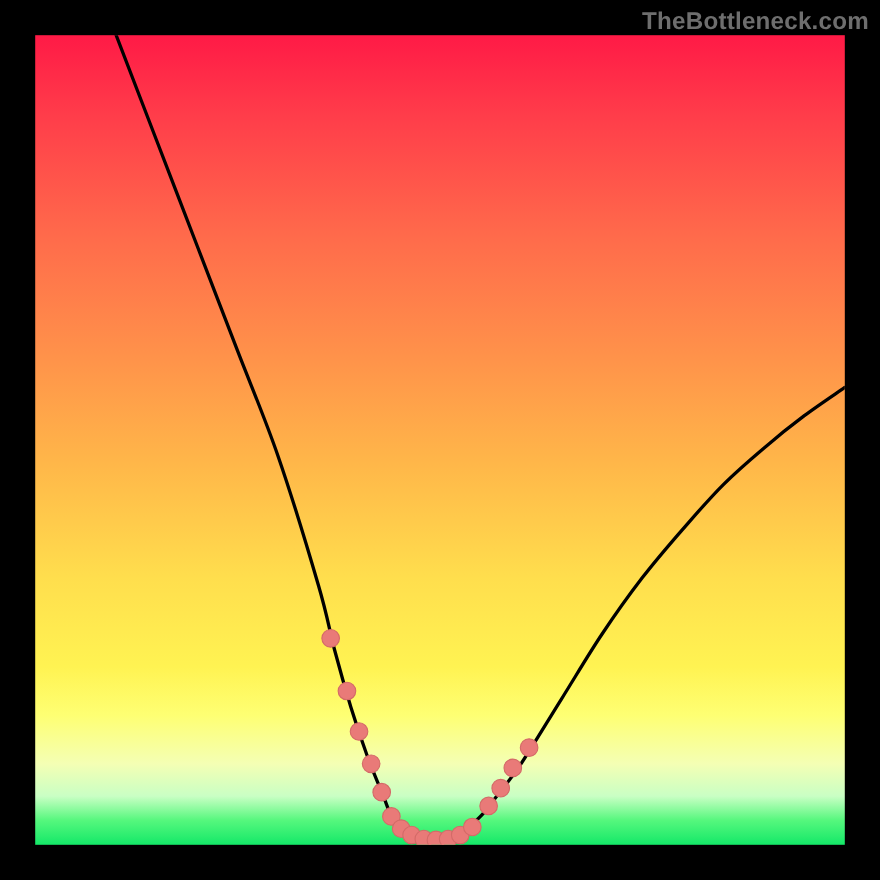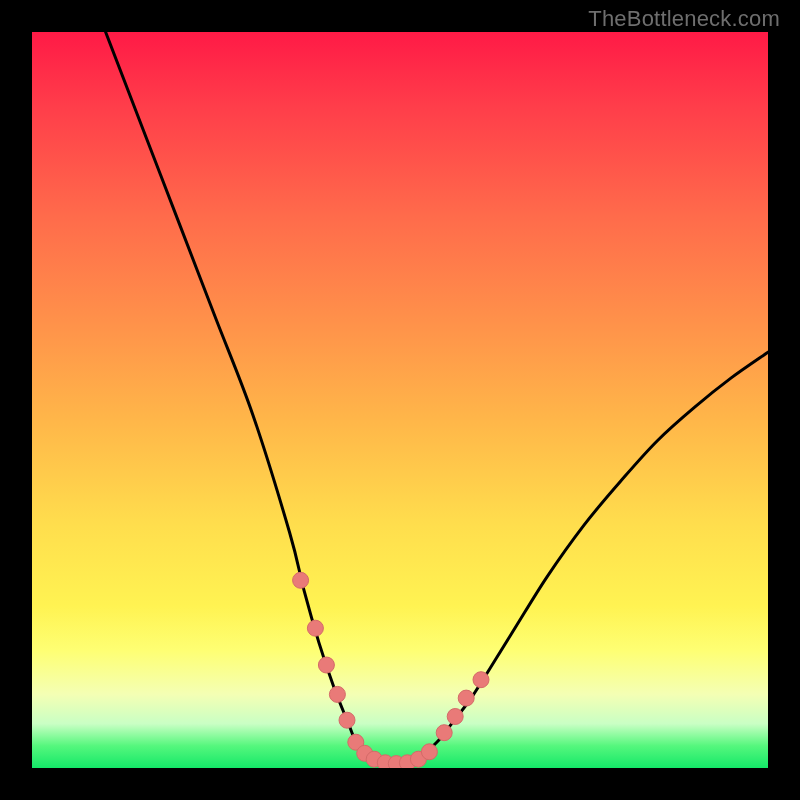--- a/index.html
+++ b/index.html
@@ -45,24 +45,24 @@
   svg.curve {
     position: absolute;
     left: 0;
     top: 0;
     width: 736px;
     height: 736px;
   }
   .watermark {
     position: absolute;
     top: 6px;
-    right: 20px;
+    right: 10px;
     color: #6e6e6e;
     font-size: 22px;
-    font-weight: 400;
+    font-weight: 700;
     letter-spacing: 0.2px;
   }
 </style>
 </head>
 <body>
 
 <div class="frame">
 
   <div class="plot-area">
     <svg class="curve" viewBox="0 0 736 736" preserveAspectRatio="none">

